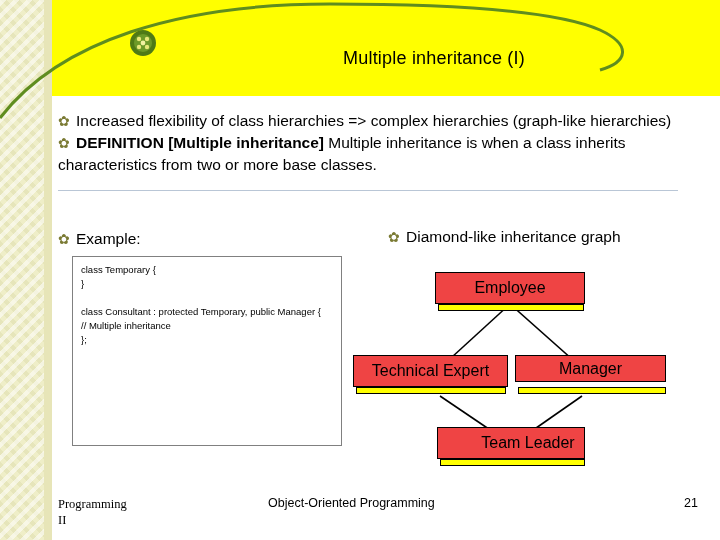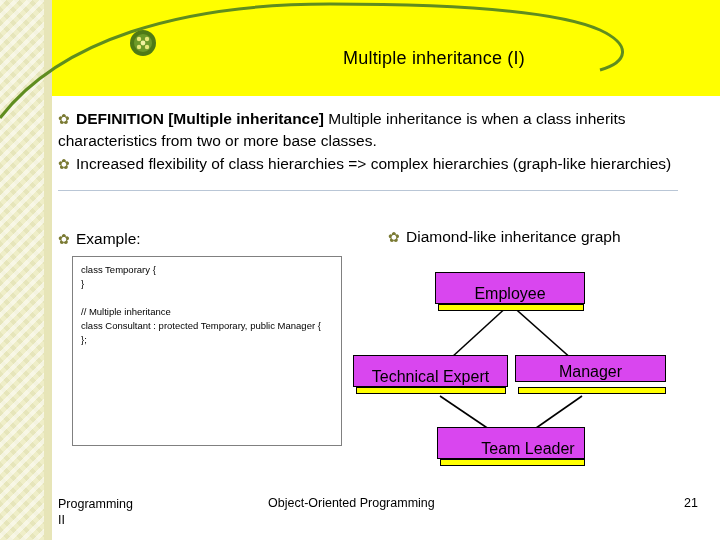--- a/index.html
+++ b/index.html
@@ -140,27 +140,27 @@
     left: 388px;
     top: 226px;
     width: 280px;
     font-size: 15.5px;
     line-height: 21px;
     color: #000000;
   }
   
   .dbox {
     position: absolute;
-    background: #d946ef;
+    background: #ef4444;
     border: 1px solid #000000;
     box-sizing: border-box;
     font-size: 16px;
     color: #000000;
     display: flex;
-    align-items: flex-end;
+    align-items: center;
     justify-content: center;
   }
   .dbox-shadow {
     position: absolute;
     background: #ffff00;
     border: 1px solid #000000;
     box-sizing: border-box;
   }
   .diagram-lines {
     position: absolute;
@@ -171,20 +171,21 @@
     pointer-events: none;
   }
   
   .footer-left {
     position: absolute;
     left: 58px;
     top: 496px;
     font-size: 12.5px;
     line-height: 16px;
     color: #000000;
+    font-family: Liberation Serif, serif;
   }
   .footer-center {
     position: absolute;
     left: 268px;
     top: 496px;
     font-size: 12.5px;
     color: #000000;
   }
   .footer-right {
     position: absolute;
@@ -214,40 +215,40 @@
     <circle cx="11" cy="11" r="2.2" fill="#e8e87a"></circle>
     <circle cx="19" cy="11" r="2.2" fill="#e8e87a"></circle>
     <circle cx="11" cy="19" r="2.2" fill="#e8e87a"></circle>
     <circle cx="19" cy="19" r="2.2" fill="#e8e87a"></circle>
     <circle cx="15" cy="15" r="2.4" fill="#f2f2a0"></circle>
   </svg>
 
   <div class="title-text">Multiple inheritance (I)</div>
 
   <div class="body-text">
+    <div class="line" style="margin-top:2px;">
+      <span class="bullet-glyph">✿</span><span>Increased flexibility of class hierarchies  =&gt; complex hierarchies (graph-like hierarchies)</span>
+    </div>
     <div class="line">
       <span class="bullet-glyph">✿</span><span class="bold-lead">DEFINITION [Multiple inheritance]</span><span> Multiple inheritance is when a class inherits characteristics from two or more base classes.</span>
-    </div>
-    <div class="line" style="margin-top:2px;">
-      <span class="bullet-glyph">✿</span><span>Increased flexibility of class hierarchies  =&gt; complex hierarchies (graph-like hierarchies)</span>
     </div>
   </div>
 
   <div class="hr-thin"></div>
 
   <div class="example-label">
     <span class="bullet-glyph">✿</span><span>Example:</span>
   </div>
 
   <div class="code-box">
     <div class="code-line">class Temporary {</div>
     <div class="code-line">}</div>
     <div class="code-gap"></div>
+    <div class="code-line">class Consultant : protected Temporary, public Manager {</div>
     <div class="code-line">// Multiple inheritance</div>
-    <div class="code-line">class Consultant : protected Temporary, public Manager {</div>
     <div class="code-line">};</div>
   </div>
 
   <div class="diagram-caption">
     <span class="bullet-glyph">✿</span><span>Diamond-like inheritance graph</span>
   </div>
 
   <svg class="diagram-lines" viewBox="0 0 390 220">
 
     <line x1="180" y1="34" x2="110" y2="98" stroke="#000000" stroke-width="1.6"></line>

